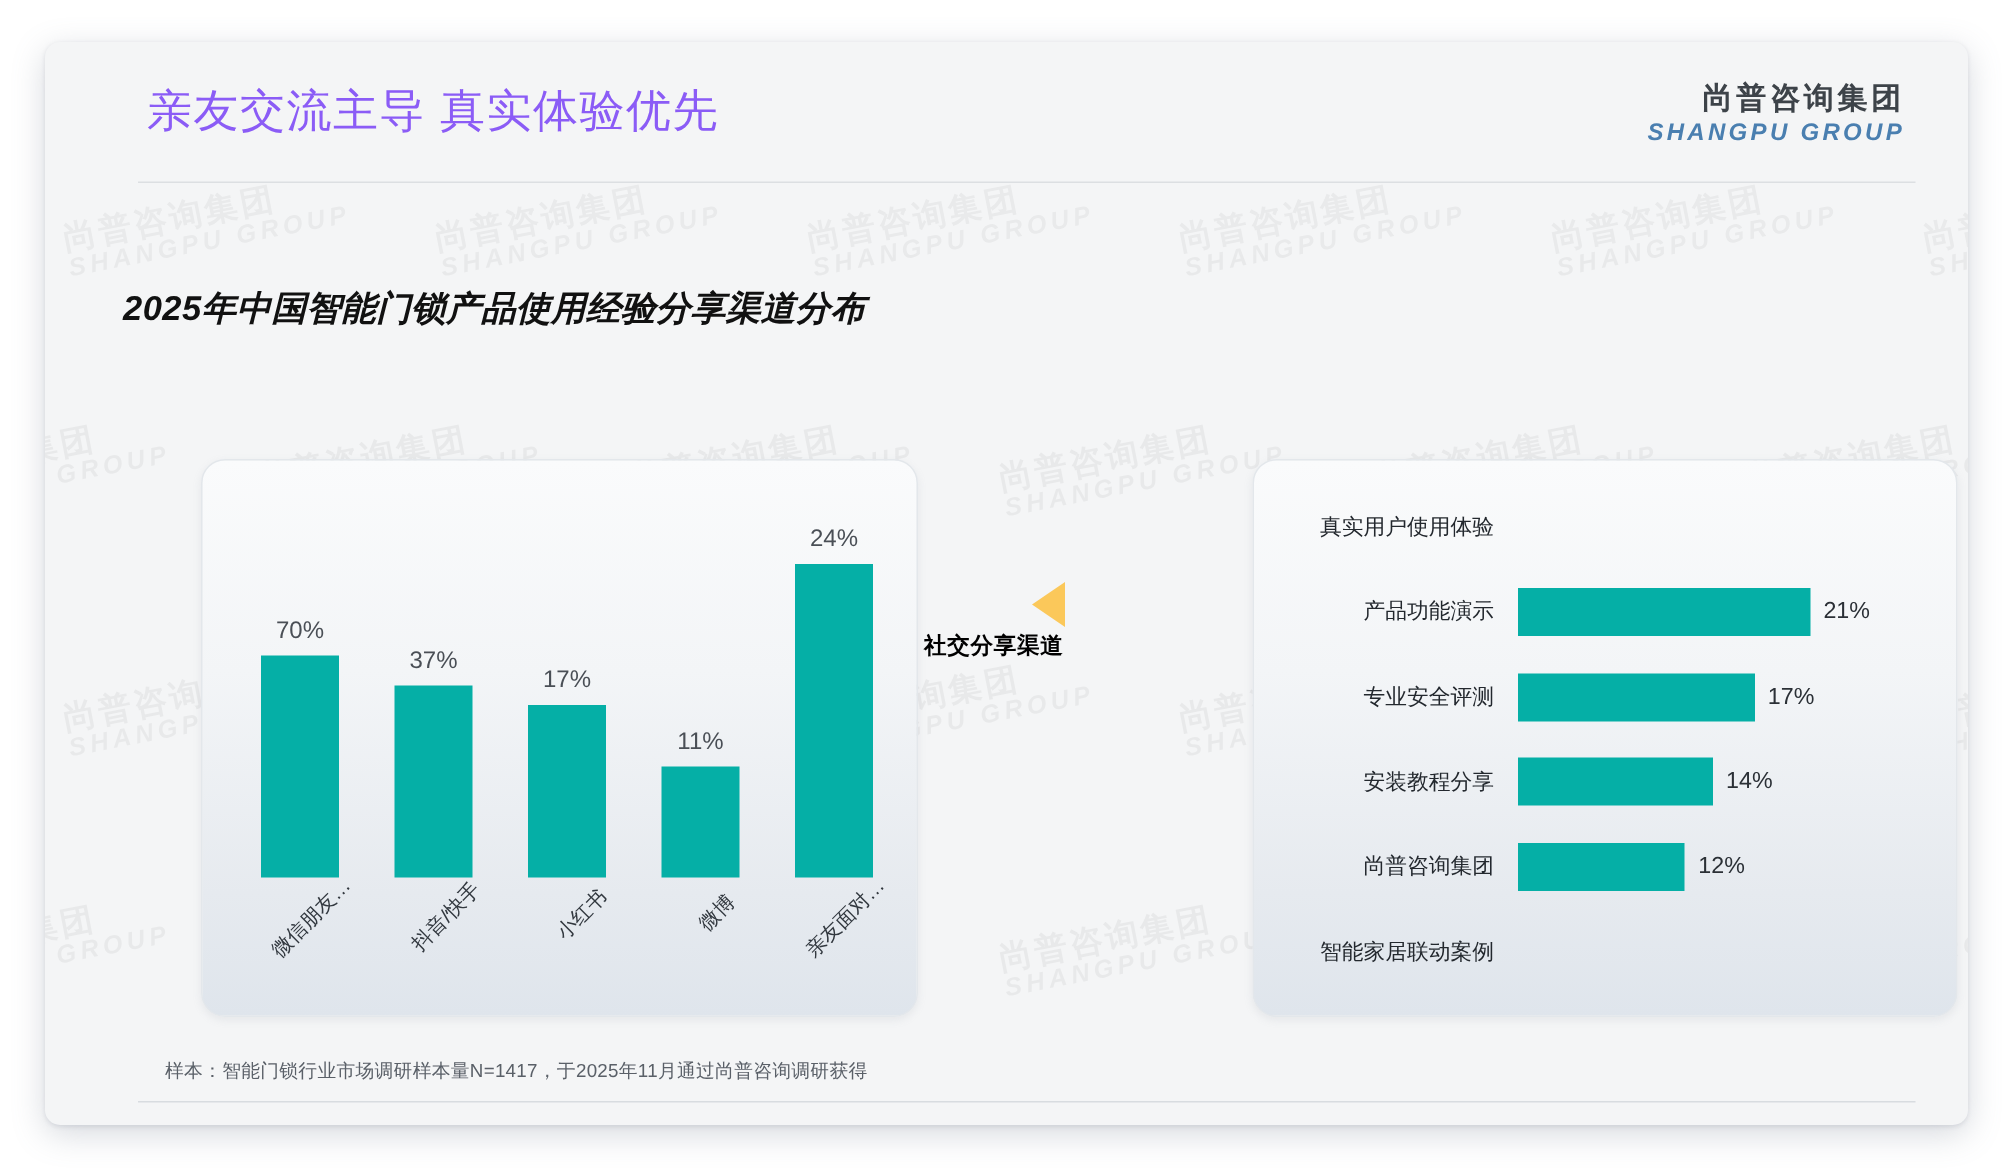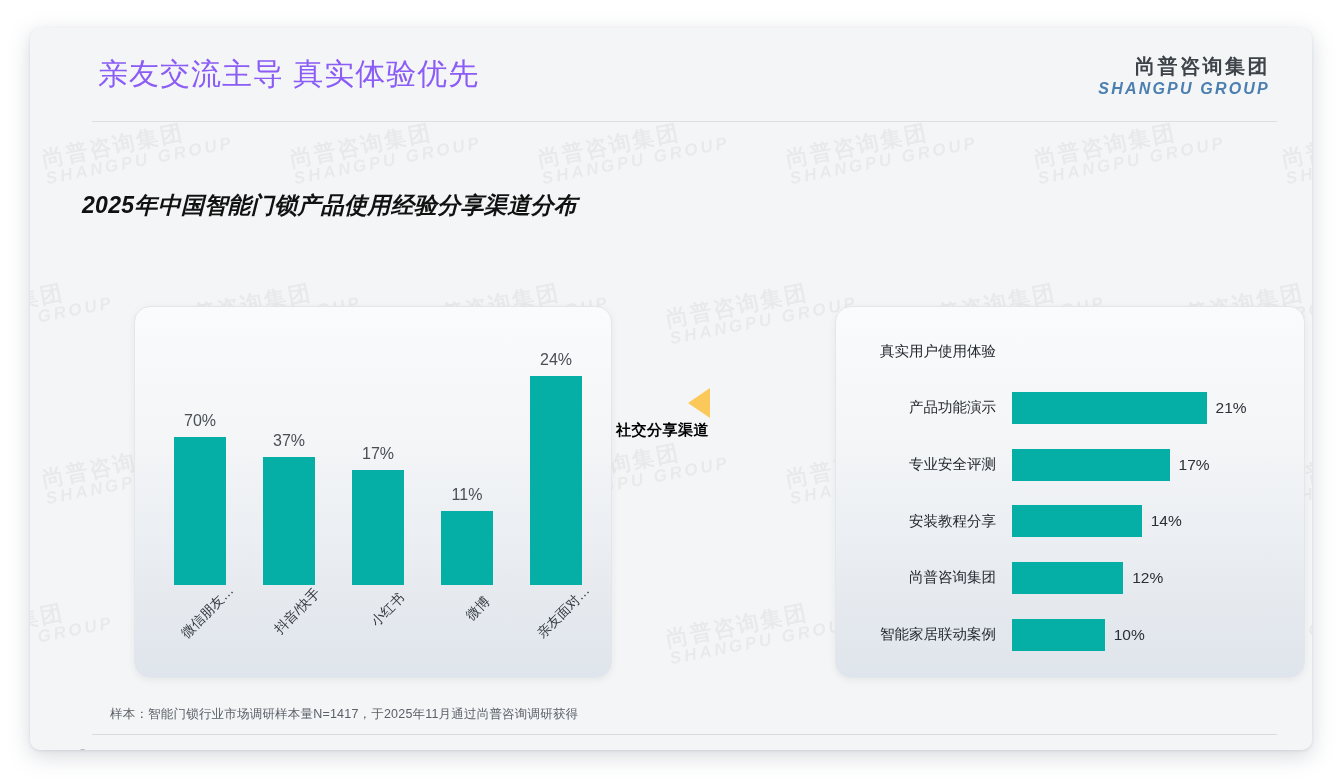--- a/index.html
+++ b/index.html
@@ -471,24 +471,20 @@
         </div>
         <div class="bar-row">
           <div class="bar-label">尚普咨询集团</div>
           <div class="bar-track">
             <div class="bar-fill" style="width: 40%; background: rgb(5, 175, 166);"></div>
             <div class="bar-value">12%</div>
           </div>
         </div>
         <div class="bar-row">
           <div class="bar-label">智能家居联动案例</div>
-          <div class="bar-track">
-            <div class="bar-fill" style="width: 33.3333%; background: rgb(5, 175, 166);"></div>
-            <div class="bar-value">10%</div>
-          </div>
         </div>
       </div>
   </div>
 
   <div class="annot" id="annot-top">
     <div class="tri tri-left"></div>
     <span class="atext">社交分享渠道</span>
   </div>
 
   <div id="sample-note">样本：智能门锁行业市场调研样本量N=1417，于2025年11月通过尚普咨询调研获得</div>

